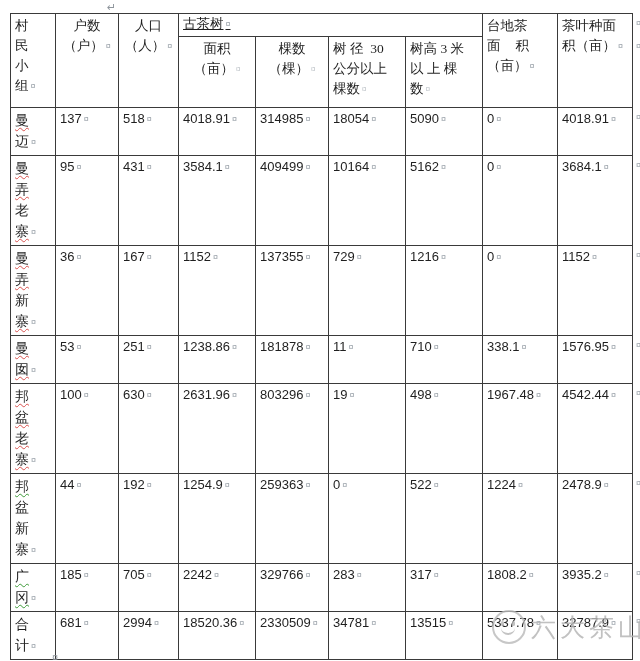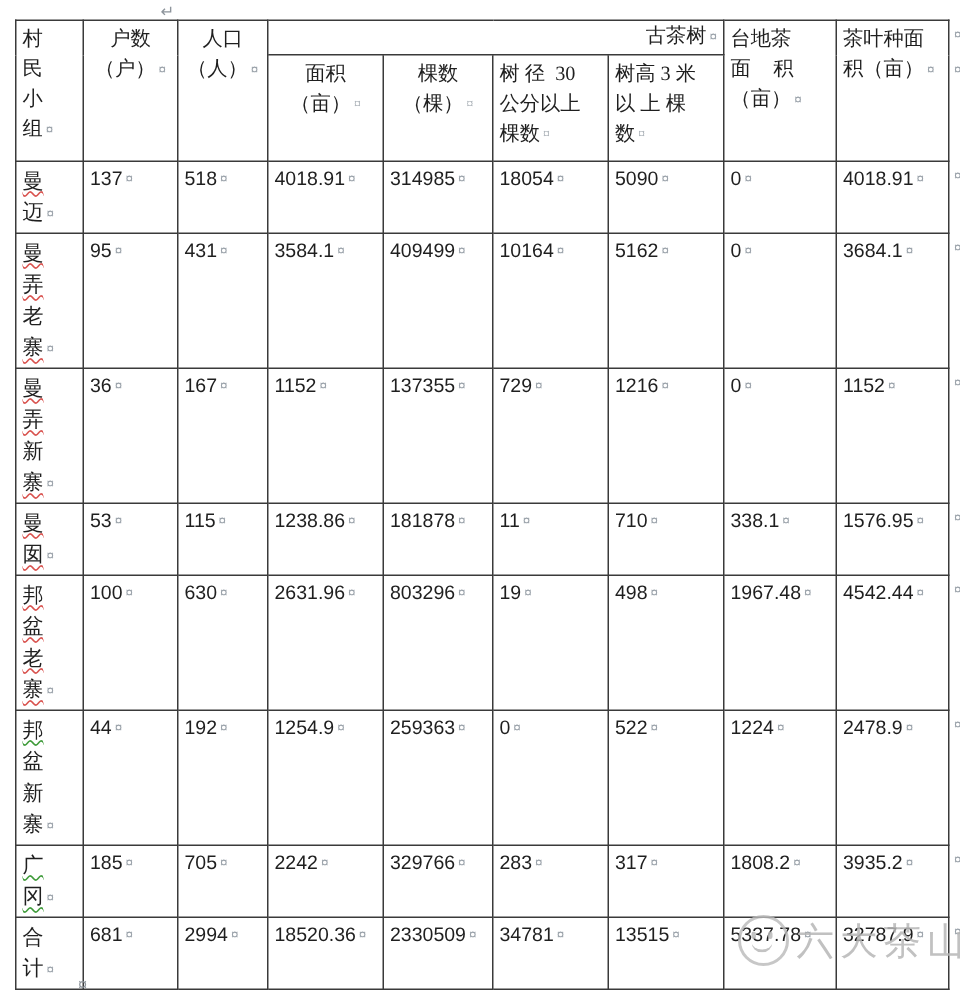--- a/index.html
+++ b/index.html
@@ -5,21 +5,21 @@
   html,body{margin:0;padding:0;background:#fff;}
   #page{position:relative;width:640px;height:661px;background:#ffffff;overflow:hidden;
         font-family:"Liberation Sans","DejaVu Sans",sans-serif;color:#1f1f1f;}
   
   .pmark{position:absolute;font-size:11px;color:#8e959c;}
   
   #tea-table{position:absolute;left:10px;top:13px;width:622px;border-collapse:collapse;table-layout:fixed;}
   #tea-table td,#tea-table th{border:1px solid #3a3a3a;vertical-align:top;padding:2px 4px;
         font-weight:normal;overflow:hidden;}
   thead td{font-size:13.5px;line-height:20px;}
-  .grp-head{text-align:right;height:18px;line-height:16px;}
+  .grp-head{text-align:left;height:18px;line-height:16px;text-decoration:underline;}
   .sub-row td{height:66px;font-family:Liberation Serif, serif;}
   .c-center{text-align:center;margin-top:33px;}
   .c-left{text-align:left;}
   .line{white-space:pre;}
   
   .lbl{font-size:14px;line-height:21px;padding-left:5px;}
   .num{font-size:13px;line-height:18px;padding-top:3px;padding-left:6px;}
   .wred{text-decoration:underline;text-decoration-style:wavy;text-decoration-color:#d9534f;
         text-decoration-thickness:1px;text-underline-offset:2px;}
   .wgreen{text-decoration:underline;text-decoration-style:wavy;text-decoration-color:#3f9b3a;
@@ -149,21 +149,21 @@
           <td class="num"><span>1216</span><span class="cmark">¤</span></td>
           <td class="num"><span>0</span><span class="cmark">¤</span></td>
           <td class="num"><span>1152</span><span class="cmark">¤</span></td>
         </tr>
         <tr>
           <td class="lbl">
             <div class="line"><span class="wred">曼</span></div>
             <div class="line"><span class="wred">囡</span><span class="cmark">¤</span></div>
           </td>
           <td class="num"><span>53</span><span class="cmark">¤</span></td>
-          <td class="num"><span>115</span><span class="cmark">¤</span></td>
+          <td class="num"><span>251</span><span class="cmark">¤</span></td>
           <td class="num"><span>1238.86</span><span class="cmark">¤</span></td>
           <td class="num"><span>181878</span><span class="cmark">¤</span></td>
           <td class="num"><span>11</span><span class="cmark">¤</span></td>
           <td class="num"><span>710</span><span class="cmark">¤</span></td>
           <td class="num"><span>338.1</span><span class="cmark">¤</span></td>
           <td class="num"><span>1576.95</span><span class="cmark">¤</span></td>
         </tr>
         <tr>
           <td class="lbl">
             <div class="line"><span class="wred">邦</span></div>

